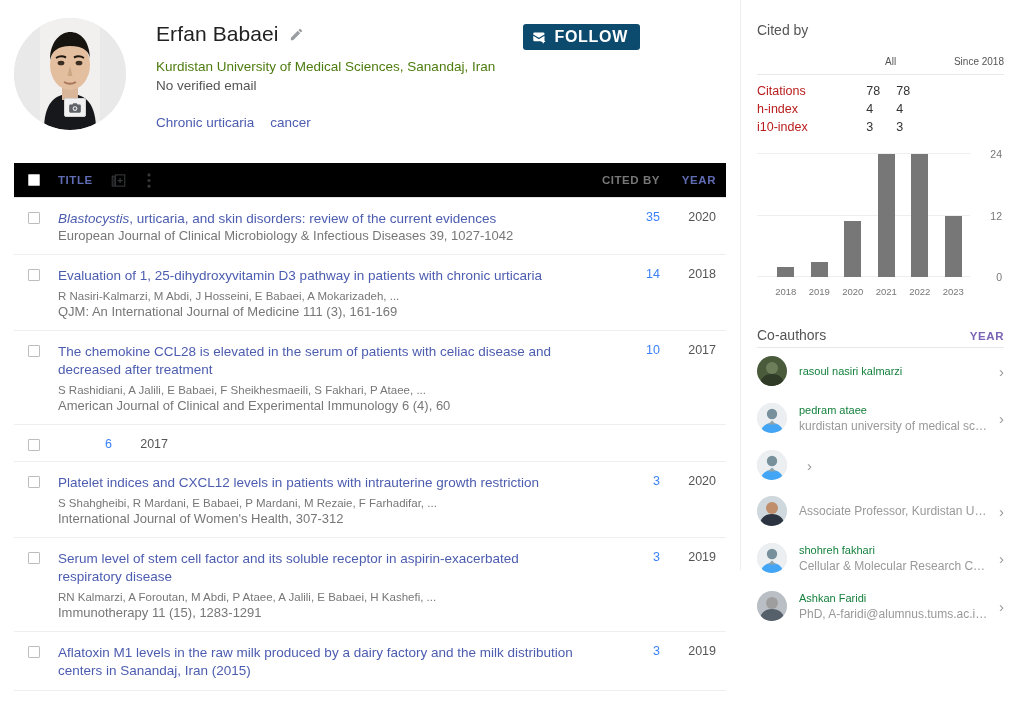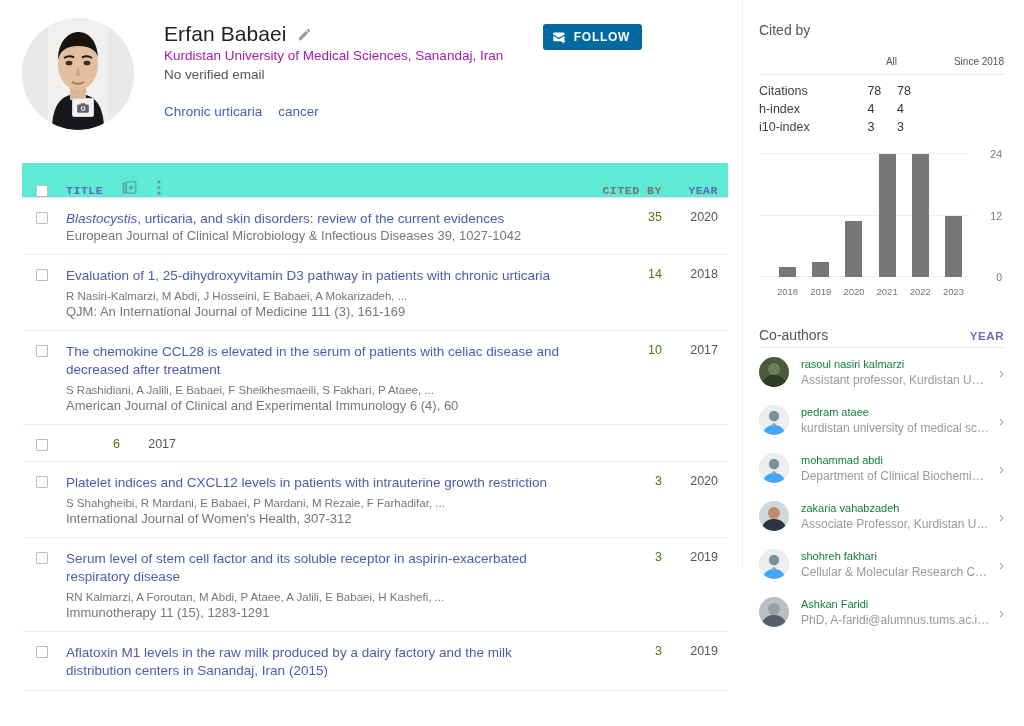--- a/index.html
+++ b/index.html
@@ -3,21 +3,21 @@
 <meta charset="utf-8">
 <style>
   * { box-sizing: border-box; margin: 0; padding: 0; }
   html, body {
     width: 1024px; height: 726px;
     background: #ffffff;
     font-family: "Liberation Sans", sans-serif;
     color: #222;
     overflow: hidden;
   }
-  .page { position: relative; width: 1024px; height: 570px; display: flex; padding-left: 8px; }
+  .page { position: relative; width: 1024px; height: 570px; display: flex; }
 
   
   .left { width: 740px; padding: 0; position: relative; }
 
   .profile { display: flex; padding: 18px 0 0 14px; position: relative; }
   .avatar-wrap { position: relative; width: 112px; height: 112px; flex: none; }
   .avatar {
     width: 112px; height: 112px; border-radius: 50%;
     background: #e8e8e8; overflow: hidden; position: relative;
   }
@@ -30,47 +30,46 @@
   }
   .cam-badge svg { width: 14px; height: 12px; }
 
   .pinfo { margin-left: 30px; padding-top: 4px; }
   .pname-row { display: flex; align-items: center; gap: 10px; }
   .pname {
     font-size: 21px; color: #222; font-weight: 400; letter-spacing: .1px;
   }
   .pencil { width: 15px; height: 15px; opacity: .62; cursor: pointer; }
   .paffil {
-    font-size: 13.5px; color: #a21caf; line-height: 19px;
+    font-size: 13.5px; color: #4d7c0f; margin-top: 11px; line-height: 19px;
   }
   .pemail { font-size: 13.5px; color: #555; line-height: 19px; }
   .interests { margin-top: 20px; font-size: 13.5px; }
   .interests a {
     color: #4c5caf; text-decoration: none; margin-right: 16px; cursor: pointer;
   }
 
   .follow-btn {
     position: absolute; right: 100px; top: 24px;
-    background: #0369a1; color: #fff;
+    background: #0c4a6e; color: #fff;
     border: none; border-radius: 3px;
     height: 26px; padding: 0 12px 0 9px;
-    font-size: 12px; font-weight: 700; letter-spacing: .7px;
+    font-size: 16px; font-weight: 700; letter-spacing: .7px;
     display: inline-flex; align-items: center; gap: 7px;
     cursor: pointer; font-family: "Liberation Sans", sans-serif;
   }
   .follow-btn svg { width: 15px; height: 13px; }
 
   
   .art-table { margin: 33px 14px 0 14px; }
   .art-head {
-    background: #5eead4; height: 35px;
-    display: flex; align-items: flex-end;
+    background: #000000; height: 35px;
+    display: flex; align-items: center;
     border-bottom: 1px solid #e3e3e3;
     padding: 0 10px 0 14px;
-    font-family: Liberation Mono, monospace;
   }
   .cb {
     width: 12px; height: 12px; border: 1px solid #bdbdbd;
     border-radius: 1px; background: #fff; flex: none; cursor: pointer;
   }
   .th-title {
     color: #5f6cb3; font-size: 11.5px; font-weight: 700;
     letter-spacing: .55px; margin-left: 18px; cursor: pointer;
   }
   .icon-btn {
@@ -101,21 +100,21 @@
     color: #4c5caf; font-size: 13.5px; line-height: 18px;
     text-decoration: none; cursor: pointer; display: block;
   }
   .art-title i { font-style: italic; }
   .art-auth {
     color: #777; font-size: 11.5px; line-height: 16px; margin-top: 3px;
   }
   .art-ven { color: #777; font-size: 13px; line-height: 16px; }
   .art-cited {
     width: 72px; text-align: right; flex: none;
-    color: #4d7c0f; font-size: 12.5px; cursor: pointer; text-decoration: none;
+    color: #3b82f6; font-size: 12.5px; cursor: pointer; text-decoration: none;
   }
   .art-year {
     width: 56px; text-align: right; flex: none;
     color: #555; font-size: 12.5px;
   }
 
   
   .right {
     width: 284px; padding: 22px 20px 0 16px;
     border-left: 1px solid #eeeeee; position: relative;
@@ -130,21 +129,21 @@
   .stats { width: 100%; border-collapse: collapse; margin-top: 13px; }
   .stats th {
     font-size: 10px; color: #555; font-weight: 400;
     text-align: right; padding: 5px 0 7px 0;
     border-bottom: 1px solid #e8e8e8;
   }
   .stats th.blank { border-bottom: 1px solid #e8e8e8; }
   .stats td {
     font-size: 12.5px; color: #333; padding: 2px 0; text-align: left;
   }
-  .stats td.lbl { text-align: left; color: #404040; }
+  .stats td.lbl { text-align: left; color: #b91c1c; }
   .stats tr.first td { padding-top: 9px; }
 
   
   .chart-wrap { position: relative; margin-top: 18px; height: 145px; }
   .chart-grid { position: absolute; left: 0; right: 34px; top: 0; bottom: 22px; }
   .gline { position: absolute; left: 0; right: 0; height: 1px; background: #eeeeee; }
   .bars {
     position: absolute; left: 12px; right: 34px; top: 0; bottom: 22px;
     display: flex; align-items: flex-end; gap: 0;
   }
@@ -423,21 +422,20 @@
           <div class="coauth">
             <div class="ca-av">
               <svg viewBox="0 0 30 30" xmlns="http://www.w3.org/2000/svg">
                 <rect width="30" height="30" fill="#4a5b3c"></rect>
                 <circle cx="15" cy="12" r="6" fill="#6d7f5a"></circle>
                 <path d="M2 30c1-8 6-12 13-12s12 4 13 12z" fill="#2f3a27"></path>
               </svg>
             </div>
             <div class="ca-txt">
               <div class="ca-name">rasoul nasiri kalmarzi</div>
-              <div class="ca-aff">Assistant professor, Kurdistan U…</div>
             </div>
             <div class="chev">›</div>
           </div>
           <div class="coauth">
             <div class="ca-av">
               <svg viewBox="0 0 30 30" xmlns="http://www.w3.org/2000/svg">
                 <rect width="30" height="30" fill="#eceff1"></rect>
                 <circle cx="15" cy="11" r="5.2" fill="#78909c"></circle>
                 <path d="M4 30c0-6.2 4.9-10 11-10s11 3.8 11 10z" fill="#42a5f5"></path>
                 <path d="M15 17.5l-4 4h8z" fill="#90a4ae"></path>
@@ -451,36 +449,31 @@
           </div>
           <div class="coauth">
             <div class="ca-av">
               <svg viewBox="0 0 30 30" xmlns="http://www.w3.org/2000/svg">
                 <rect width="30" height="30" fill="#eceff1"></rect>
                 <circle cx="15" cy="11" r="5.2" fill="#78909c"></circle>
                 <path d="M4 30c0-6.2 4.9-10 11-10s11 3.8 11 10z" fill="#42a5f5"></path>
                 <path d="M15 17.5l-4 4h8z" fill="#90a4ae"></path>
               </svg>
             </div>
-            <div class="ca-txt">
-              <div class="ca-name">mohammad abdi</div>
-              <div class="ca-aff">Department of Clinical Biochemi…</div>
-            </div>
             <div class="chev">›</div>
           </div>
           <div class="coauth">
             <div class="ca-av">
               <svg viewBox="0 0 30 30" xmlns="http://www.w3.org/2000/svg">
                 <rect width="30" height="30" fill="#cfd8dc"></rect>
                 <circle cx="15" cy="12" r="6" fill="#c08e6a"></circle>
                 <path d="M2 30c1-8 6-12 13-12s12 4 13 12z" fill="#2b3440"></path>
               </svg>
             </div>
             <div class="ca-txt">
-              <div class="ca-name">zakaria vahabzadeh</div>
               <div class="ca-aff">Associate Professor, Kurdistan U…</div>
             </div>
             <div class="chev">›</div>
           </div>
           <div class="coauth">
             <div class="ca-av">
               <svg viewBox="0 0 30 30" xmlns="http://www.w3.org/2000/svg">
                 <rect width="30" height="30" fill="#eceff1"></rect>
                 <circle cx="15" cy="11" r="5.2" fill="#78909c"></circle>
                 <path d="M4 30c0-6.2 4.9-10 11-10s11 3.8 11 10z" fill="#42a5f5"></path>

